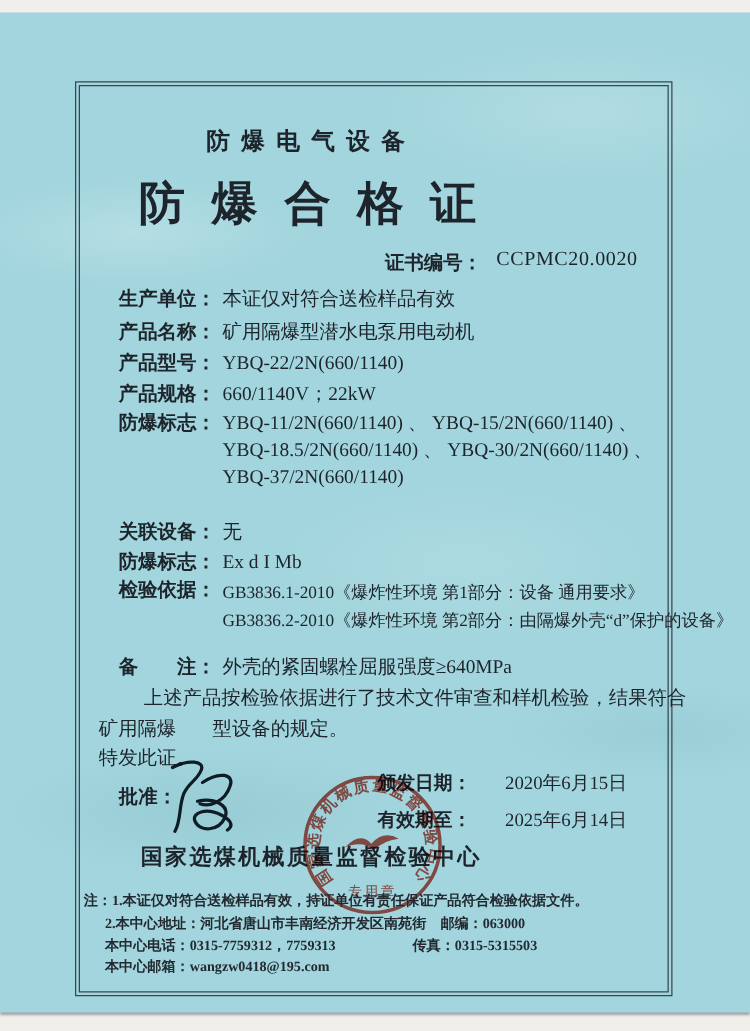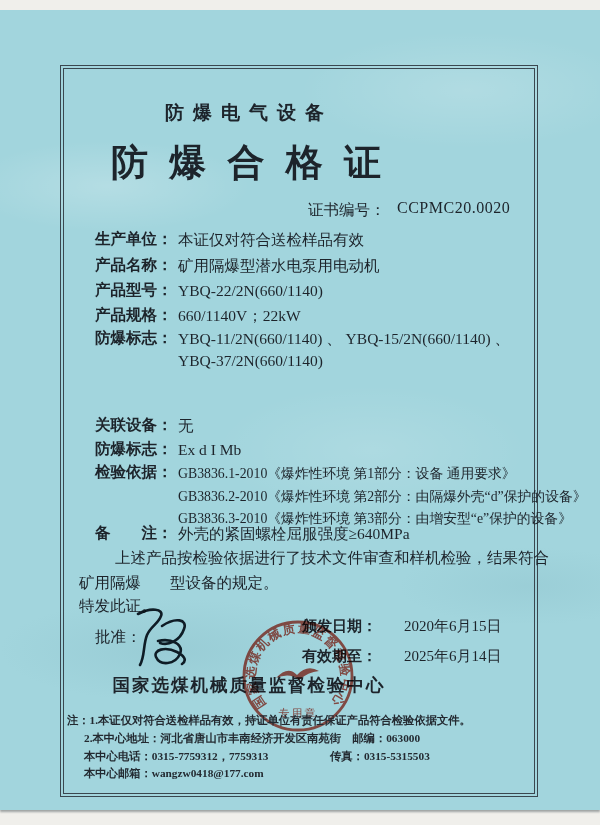--- a/index.html
+++ b/index.html
@@ -21,29 +21,29 @@
     box-shadow:0 2px 2px rgba(60,70,75,.45);
   }
   .frame{
     position:absolute;left:60px;top:65px;width:478px;height:732px;
     border:4px double #3a474f;box-sizing:border-box;
   }
   .abs{position:absolute;}
   .center{left:60px;width:378px;text-align:center;}
   .cat-title{top:100px;font-size:19px;font-weight:bold;letter-spacing:9px;}
   .main-title{top:138px;font-size:37px;font-weight:bold;letter-spacing:6px;}
-  .certno-label{left:308px;top:200px;font-size:15.5px;font-weight:normal;}
+  .certno-label{left:308px;top:200px;font-size:15.5px;font-weight:bold;}
   .certno-value{left:397px;top:199px;font-size:16px;letter-spacing:.5px;}
   .flabel{left:95px;font-size:15.5px;font-weight:bold;white-space:pre;}
   .fvalue{left:178px;font-size:15.5px;}
   .fvalue .vline{line-height:21.5px;white-space:pre;}
   .fvalue.small{font-size:13.8px;}
   .fvalue.small .vline{line-height:22.5px;}
   .stmt{font-size:15.5px;}
-  .appr-label{left:95px;top:627px;font-size:15.5px;font-weight:normal;}
+  .appr-label{left:95px;top:627px;font-size:15.5px;font-weight:bold;}
   .date-label{left:302px;font-size:15px;font-weight:bold;}
   .date-value{left:404px;font-size:15px;}
   .authority{top:673px;font-size:17.5px;font-weight:bold;letter-spacing:2px;}
   .notes{font-size:11.3px;color:#232a31;font-weight:bold;}
   .stamp-svg{mix-blend-mode:multiply;opacity:.85;}
   .sig-svg{mix-blend-mode:multiply;}
 </style>
 </head>
 <body>
 
@@ -71,38 +71,38 @@
 </div>
 
 <span class="abs flabel" style="top:305px">产品规格：</span>
 <div class="abs fvalue" style="top:305px">
   <div class="vline">660/1140V；22kW</div>
 </div>
 
 <span class="abs flabel" style="top:328px">防爆标志：</span>
 <div class="abs fvalue" style="top:328px">
   <div class="vline">YBQ-11/2N(660/1140) 、 YBQ-15/2N(660/1140) 、</div>
+  <div class="vline">YBQ-18.5/2N(660/1140) 、 YBQ-30/2N(660/1140) 、</div>
   <div class="vline">YBQ-37/2N(660/1140)</div>
 </div>
 
 <span class="abs flabel" style="top:415px">关联设备：</span>
 <div class="abs fvalue" style="top:415px">
   <div class="vline">无</div>
 </div>
 
 <span class="abs flabel" style="top:439px">防爆标志：</span>
 <div class="abs fvalue" style="top:439px">
   <div class="vline">Ex d I Mb</div>
 </div>
 
 <span class="abs flabel" style="top:462px">检验依据：</span>
 <div class="abs fvalue small" style="top:463px">
   <div class="vline">GB3836.1-2010《爆炸性环境 第1部分：设备 通用要求》</div>
   <div class="vline">GB3836.2-2010《爆炸性环境 第2部分：由隔爆外壳“d”保护的设备》</div>
-  <div class="vline">GB3836.3-2010《爆炸性环境 第3部分：由增安型“e”保护的设备》</div>
 </div>
 
 <span class="abs flabel" style="top:523px">备　　注：</span>
 <div class="abs fvalue" style="top:523px">
   <div class="vline">外壳的紧固螺栓屈服强度≥640MPa</div>
 </div>
 
 <div class="abs stmt" style="left:115px;top:548px">上述产品按检验依据进行了技术文件审查和样机检验，结果符合</div>
 <div class="abs stmt" style="left:79px;top:573px">矿用隔爆</div>
 <div class="abs stmt" style="left:170px;top:573px">型设备的规定。</div>
@@ -134,13 +134,13 @@
     </text>
     <path d="M36,60 q12,-13 21,-3 q10,-11 22,-4 q-11,1 -20,9 q-9,-8 -23,-2 z" stroke="none"></path>
     <text x="58" y="99" text-anchor="middle" font-size="11" letter-spacing="2" stroke="none" font-family="'Liberation Serif','DejaVu Serif',serif">专用章</text>
   </g>
 </svg>
 
 <div class="abs notes" style="left:67px;top:713px">注：1.本证仅对符合送检样品有效，持证单位有责任保证产品符合检验依据文件。</div>
 <div class="abs notes" style="left:84px;top:731px">2.本中心地址：河北省唐山市丰南经济开发区南苑街　邮编：063000</div>
 <div class="abs notes" style="left:84px;top:749px">本中心电话：0315-7759312，7759313</div>
 <div class="abs notes" style="left:330px;top:749px">传真：0315-5315503</div>
-<div class="abs notes" style="left:84px;top:766px">本中心邮箱：wangzw0418@177.com</div>
+<div class="abs notes" style="left:84px;top:766px">本中心邮箱：wangzw0418@195.com</div>
 
 </body></html>

